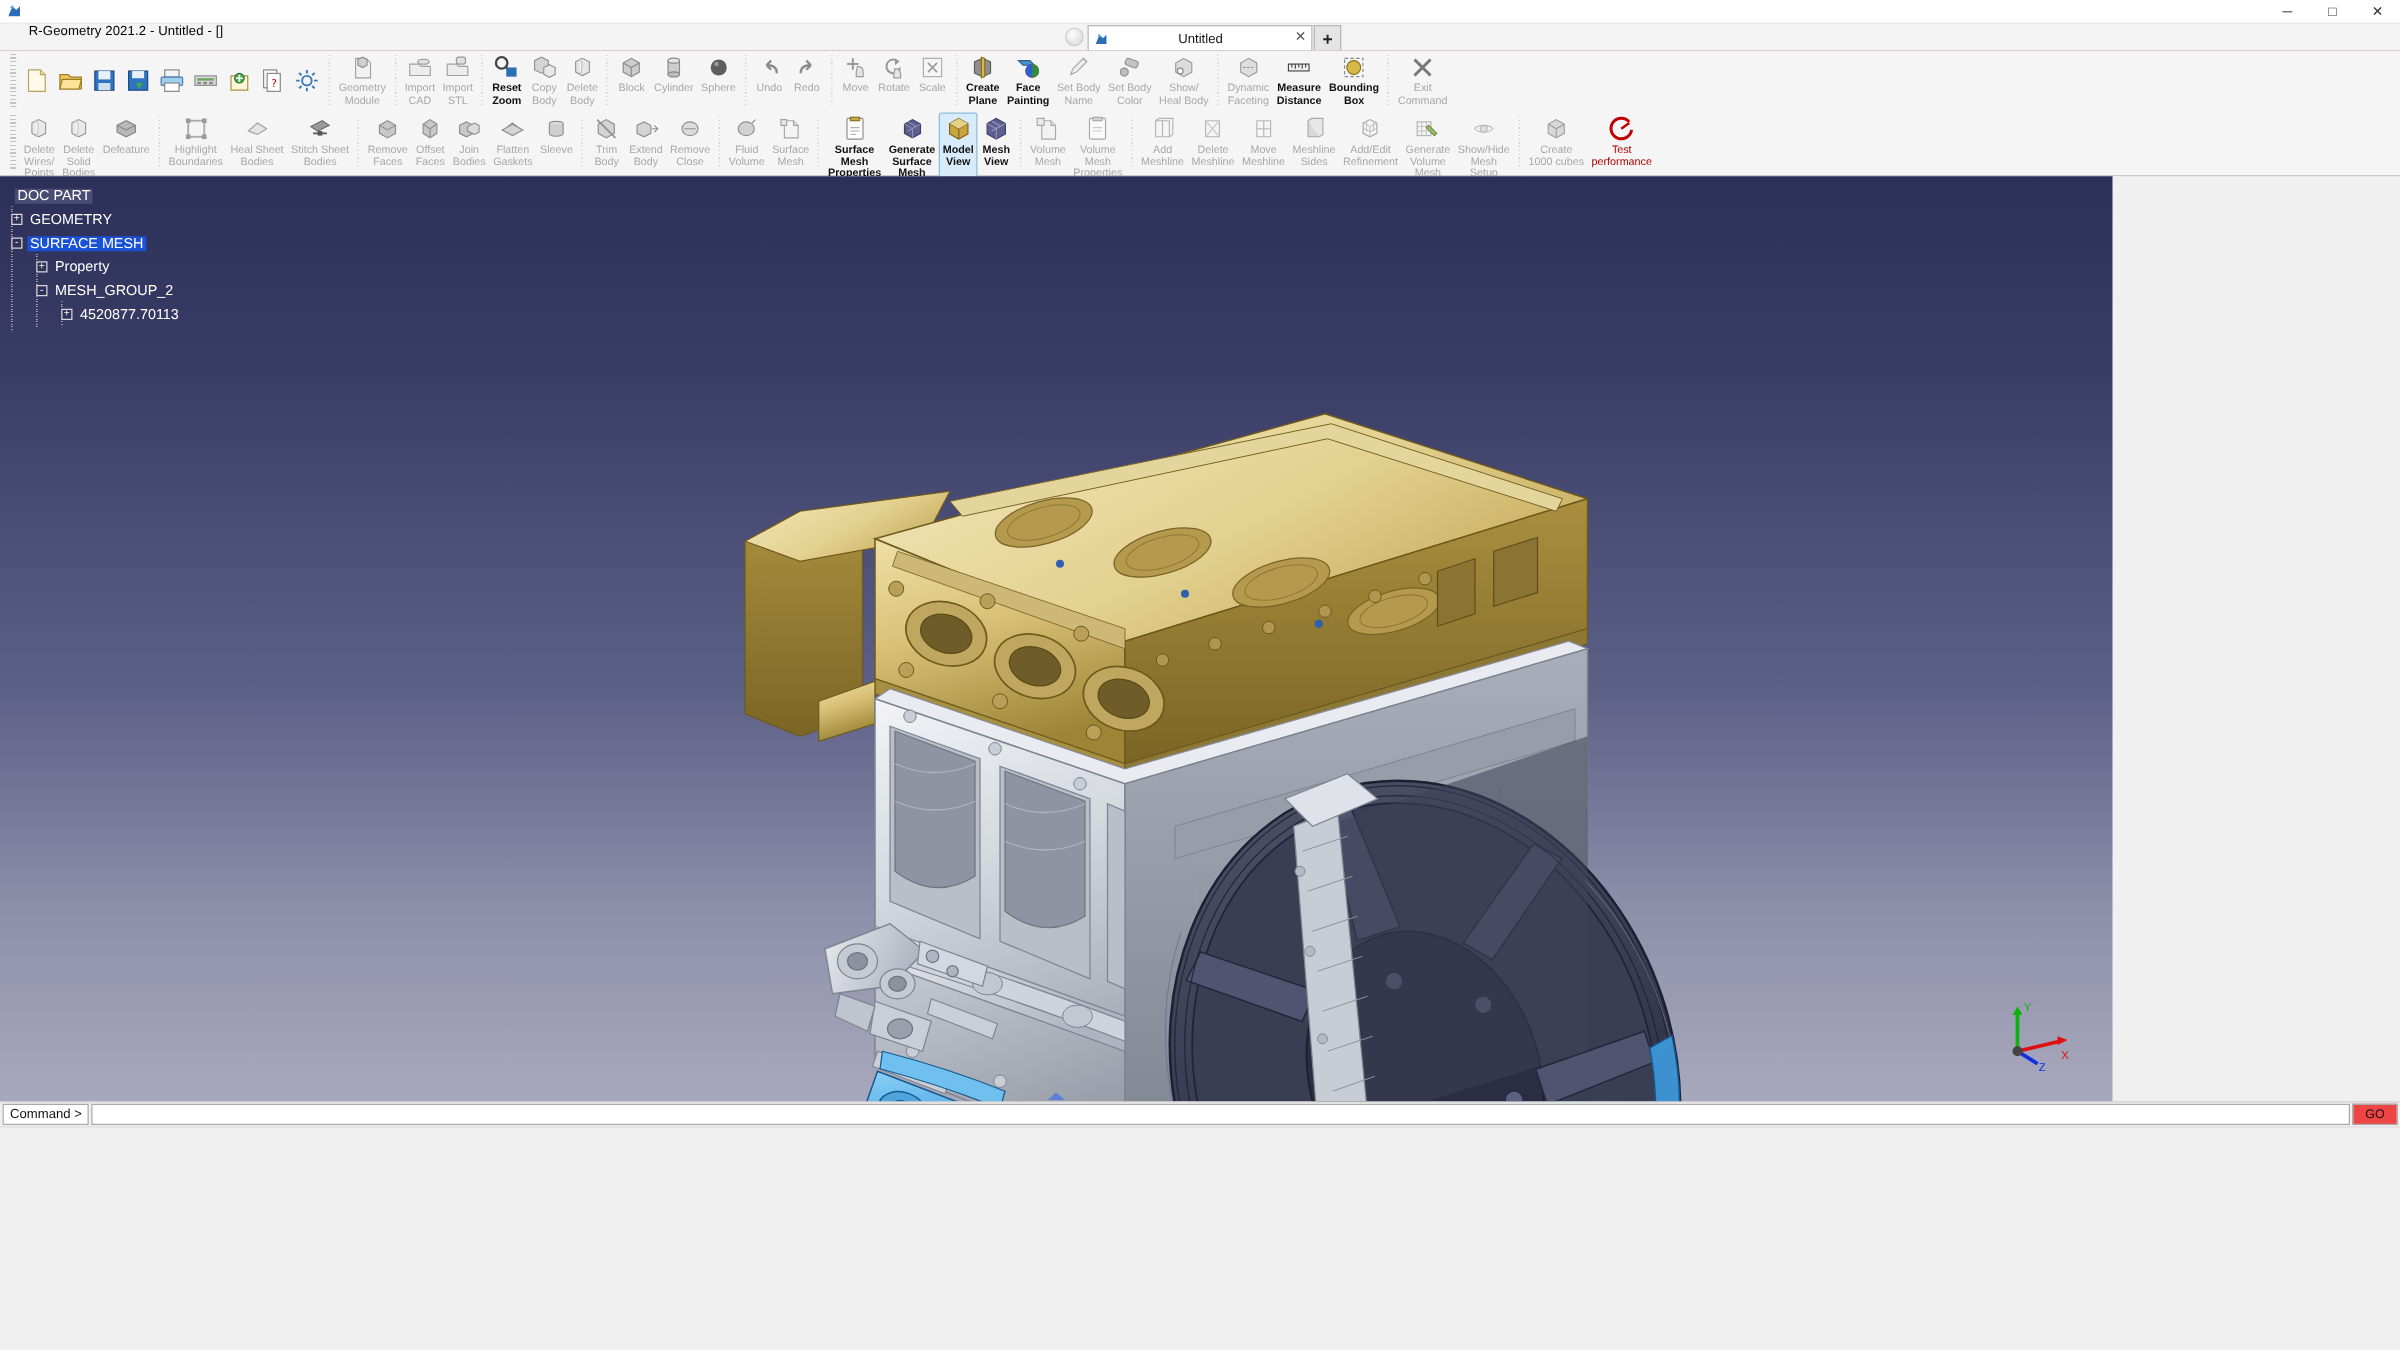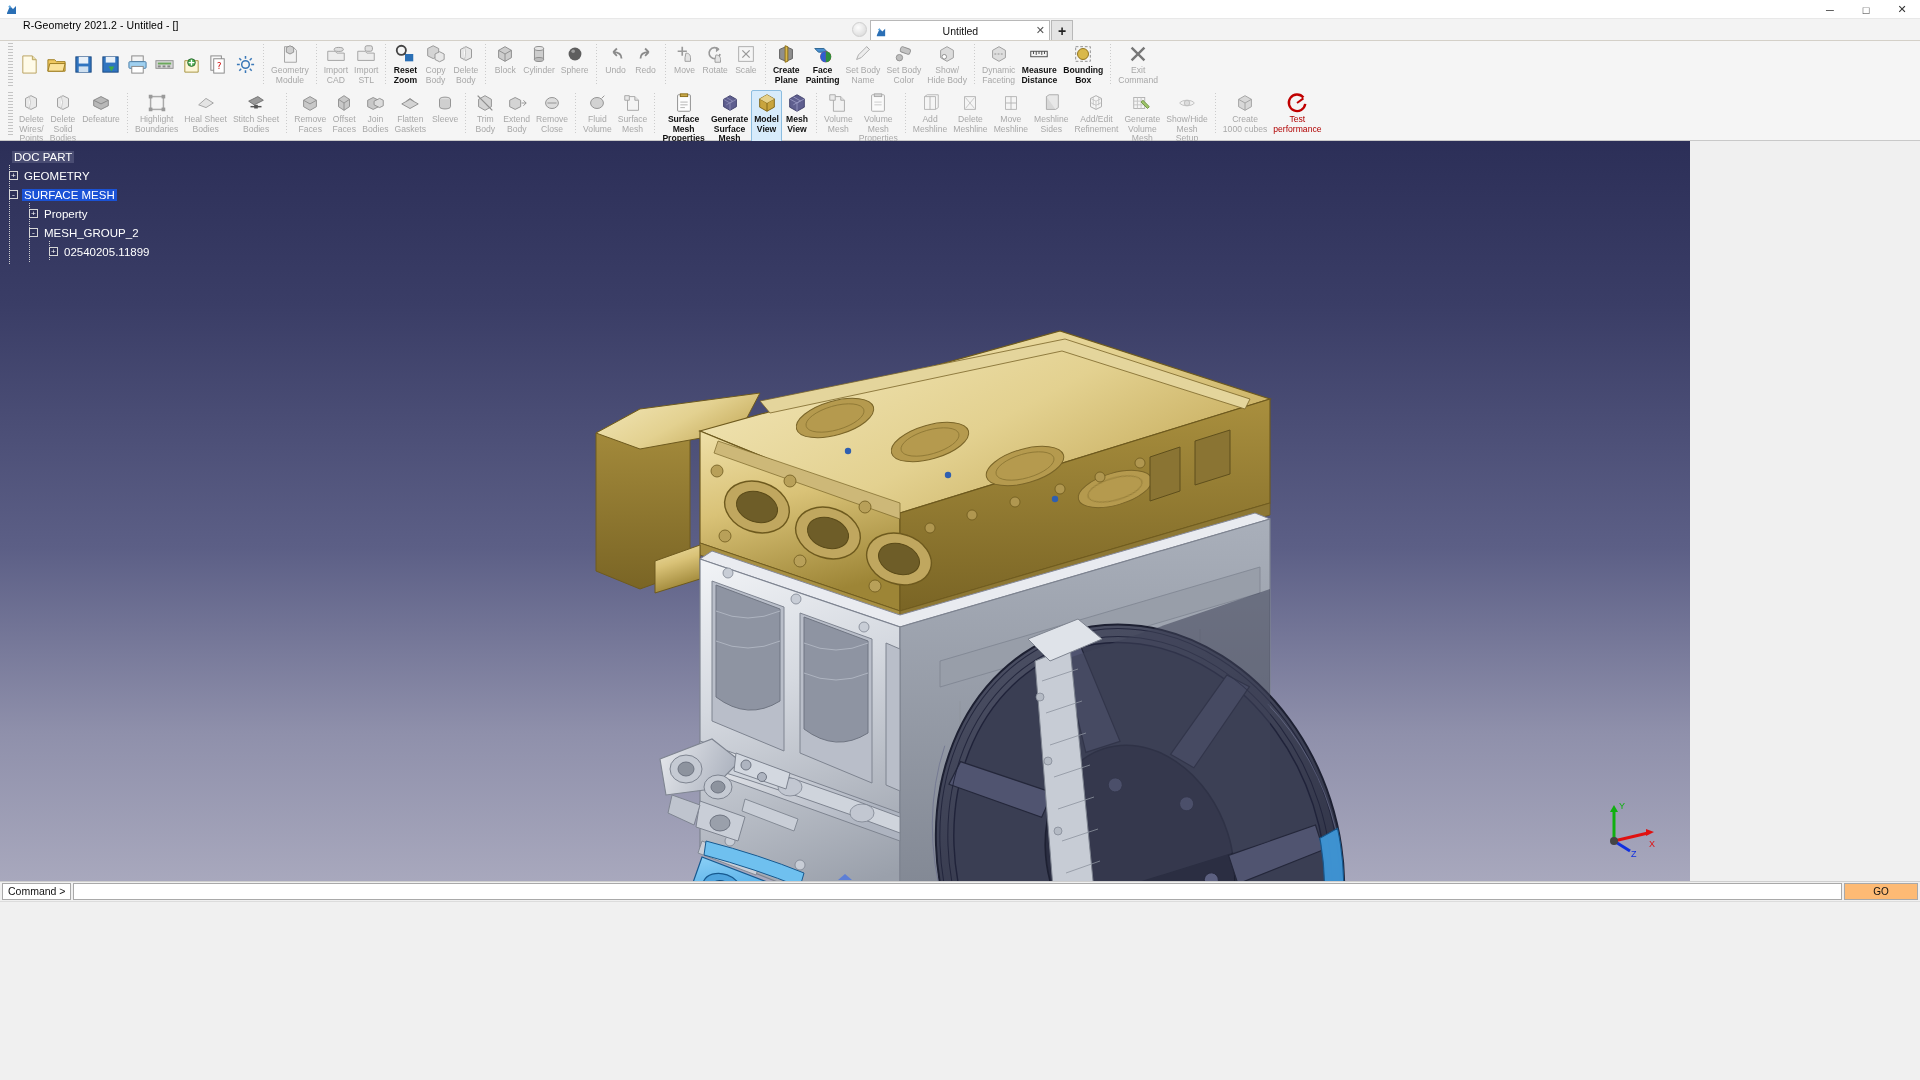--- a/index.html
+++ b/index.html
@@ -259,22 +259,22 @@
     flex: 1;
     height: 17px;
     background: #ffffff;
     border: 1px solid #a9a9a9;
     font-size: 10.5px;
     padding: 0 4px;
     font-family: "Liberation Sans", sans-serif;
     color: #111;
   }
   .cmd-go {
-    width: 74px; height: 17px;
-    background: #fdba74;
+    width: 36px; height: 17px;
+    background: #ef4444;
     border: 1px solid #a9a9a9;
     font-size: 10px;
     color: #111;
     display: flex; align-items: center; justify-content: center;
   }
   .statusbar {
     height: 18px;
     background: #f0f0f0;
     border-top: 1px solid #dcdcdc;
   }
@@ -536,21 +536,21 @@
           </svg></span>
       <span class="lbl">Set Body
 Color</span>
     </div>
     <div class="btn dim">
       <span class="ico"><svg width="22" height="22" viewBox="0 0 24 24">
             <path d="M5 8l7-4 7 4v8l-7 4-7-4z" fill="#dcdcdc" stroke="#9a9a9a"></path>
             <circle cx="9" cy="15" r="2.5" fill="#fff" stroke="#8a8a8a"></circle>
           </svg></span>
       <span class="lbl">Show/
-Hide Body</span>
+Heal Body</span>
     </div>
     <div class="sep"></div>
 
     <div class="btn dim">
       <span class="ico"><svg width="22" height="22" viewBox="0 0 24 24">
             <path d="M5 8l7-4 7 4v8l-7 4-7-4z" fill="#dedede" stroke="#9a9a9a"></path>
             <path d="M7 12h10" stroke="#8a8a8a" stroke-dasharray="2 1.5"></path>
           </svg></span>
       <span class="lbl">Dynamic
 Faceting</span>
@@ -888,21 +888,21 @@
     <div class="tree-row" style="padding-left:25px;">
       <span class="tgl">+</span>
       <span class="lbl">Property</span>
     </div>
     <div class="tree-row" style="padding-left:25px;">
       <span class="tgl">-</span>
       <span class="lbl">MESH_GROUP_2</span>
     </div>
     <div class="tree-row" style="padding-left:45px;">
       <span class="tgl">+</span>
-      <span class="lbl">02540205.11899</span>
+      <span class="lbl">4520877.70113</span>
     </div>
   </div>
 
   <div class="stage">
     <svg width="1920" height="740" viewBox="0 0 1920 740">
       <defs>
         <linearGradient id="goldG" x1="0" y1="0" x2="0.3" y2="1">
           <stop offset="0%" stop-color="#efe0a8"></stop>
           <stop offset="45%" stop-color="#d9c277"></stop>
           <stop offset="100%" stop-color="#9d8536"></stop>

